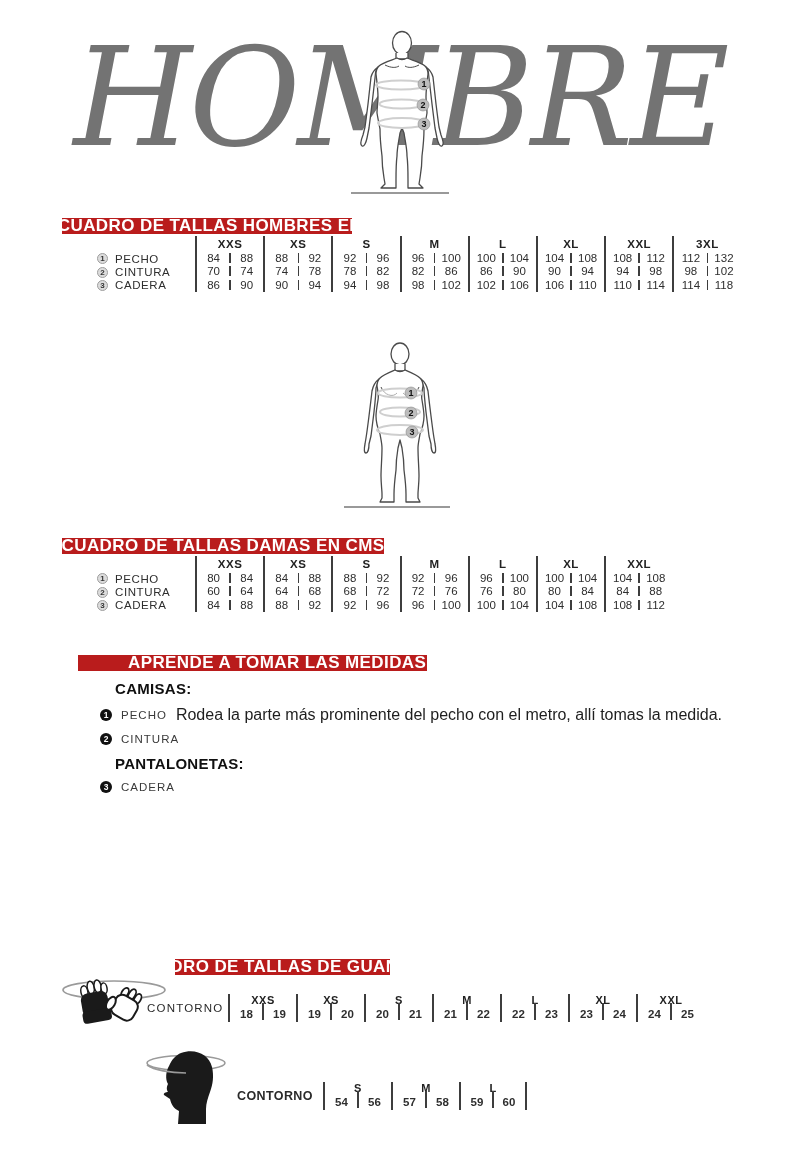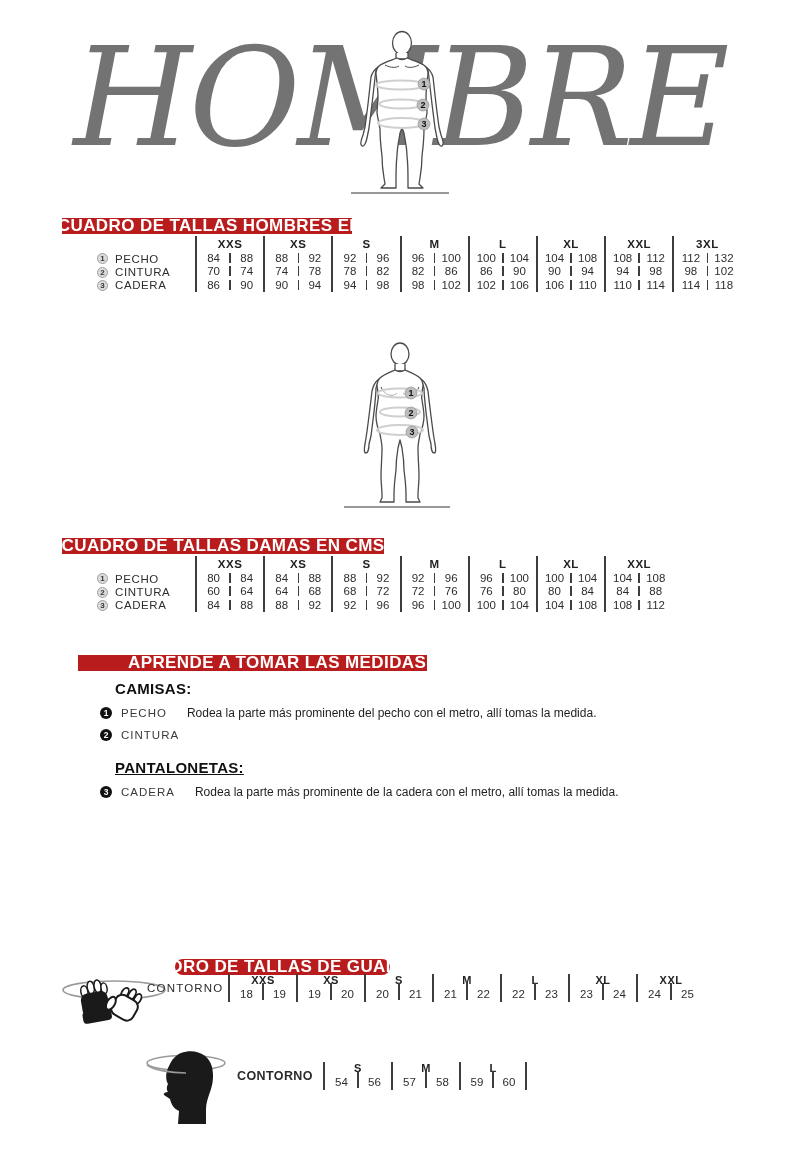--- a/index.html
+++ b/index.html
@@ -14,21 +14,21 @@
   #wm-mujer{font-size:128px;top:334px;letter-spacing:-2px;}
   #wm-accesorios{font-size:99px;top:806px;letter-spacing:-3px;}
 
   
   .black-bar{position:absolute;background:#b91c1c;color:#ffffff;font-size:17px;
              font-weight:bold;letter-spacing:0.4px;display:flex;align-items:center;
              height:16px;box-sizing:border-box;white-space:nowrap;}
   #bar-men{left:62px;top:218px;width:290px;padding-left:50px;justify-content:center;}
   #bar-women{left:62px;top:538px;width:322px;justify-content:center;}
   #bar-measures{left:62px;top:655px;width:349px;padding-left:50px;justify-content:flex-start;margin-left:16px;}
-  #bar-gloves{left:175px;top:959px;width:215px;justify-content:center;border-radius:8px;}
+  #bar-gloves{left:175px;top:959px;width:215px;justify-content:center;}
   #bar-caps{left:217px;top:1047px;width:271px;height:15px;justify-content:center;}
 
   
   .mtable{position:absolute;}
   #table-men{left:62px;top:236px;}
   #table-women{left:62px;top:556px;}
   .mt-row{display:flex;height:13.4px;align-items:stretch;}
   .mt-row.mt-head{height:16px;}
   .mt-label{width:133px;display:flex;align-items:center;padding-left:35px;
             box-sizing:border-box;gap:7px;}
@@ -48,36 +48,36 @@
 
   
   .measures{position:absolute;left:62px;top:674px;width:660px;}
   .m-heading{margin-left:53px;margin-top:6px;font-size:15px;font-weight:bold;
              color:#101010;letter-spacing:0.3px;}
   .m-item{display:flex;align-items:center;margin-left:38px;margin-top:9px;gap:9px;}
   .m-badge{width:12px;height:12px;border-radius:50%;background:#111;color:#fff;
            font-size:8.5px;font-weight:bold;display:flex;align-items:center;
            justify-content:center;flex:0 0 auto;}
   .m-label{font-size:11.5px;letter-spacing:1px;color:#3a3a3a;}
-  .m-text{font-size:12px;color:#1e1e1e;margin-left:11px;}
-  #group-pantalonetas .m-heading{margin-top:18px;text-decoration:underline;}
+  .m-text{font-size:16px;color:#1e1e1e;margin-left:0;}
+  #group-pantalonetas .m-heading{margin-top:10px;}
 
   
-  .atable{position:absolute;display:flex;}
+  .atable{position:absolute;display:flex;margin-top:20px;}
   #table-gloves{left:147px;top:974px;}
   #table-caps{left:237px;top:1062px;}
   .at-label{display:flex;align-items:center;font-size:11.5px;
             letter-spacing:1.2px;color:#2a2a2a;box-sizing:border-box;}
   #table-gloves .at-label{width:81px;}
   #table-caps .at-label{width:86px;font-weight:bold;font-size:12.5px;letter-spacing:0.4px;}
   .at-group{width:68px;box-sizing:border-box;border-left:2px solid #3d3d3d;}
   .at-trail{border-right:2px solid #3d3d3d;}
   .at-size{text-align:center;font-size:11px;font-weight:bold;color:#222;
            height:12px;line-height:12px;letter-spacing:0.5px;}
-  .at-vals{display:flex;height:16px;}
+  .at-vals{display:flex;height:16px;font-weight:bold;}
   .at-vals .c2::before{top:-3px;bottom:2px;}
 
   
   .fig{position:absolute;}
   #fig-male{left:337px;top:20px;}
   #fig-female{left:336px;top:336px;}
   #icon-gloves{left:60px;top:966px;}
   #icon-head{left:140px;top:1048px;}
   .body-line{fill:#ffffff;stroke:#4a4a4a;stroke-width:1.3;stroke-linejoin:round;}
   .detail-line{fill:none;stroke:#4a4a4a;stroke-width:1;}
@@ -432,21 +432,20 @@
       <div class="m-item">
         <span class="m-badge">2</span>
         <span class="m-label">CINTURA</span>
       </div>
     </div>
     <div id="group-pantalonetas">
       <div class="m-heading">PANTALONETAS:</div>
       <div class="m-item">
         <span class="m-badge">3</span>
         <span class="m-label">CADERA</span>
-        <span class="m-text">Rodea la parte más prominente de la cadera con el metro, allí tomas la medida.</span>
       </div>
     </div>
   </div>
 
   <svg class="fig" id="icon-gloves" width="108" height="72" viewBox="0 0 108 72">
     <ellipse class="ring" cx="54" cy="24" rx="51" ry="9"></ellipse>
     <g transform="rotate(-10 36 40)">
       <ellipse cx="27" cy="24" rx="3.5" ry="6" fill="#fff" stroke="#1a1a1a" stroke-width="1.5"></ellipse>
       <ellipse cx="34" cy="21" rx="3.5" ry="6.5" fill="#fff" stroke="#1a1a1a" stroke-width="1.5"></ellipse>
       <ellipse cx="41" cy="21" rx="3.5" ry="6.5" fill="#fff" stroke="#1a1a1a" stroke-width="1.5"></ellipse>

